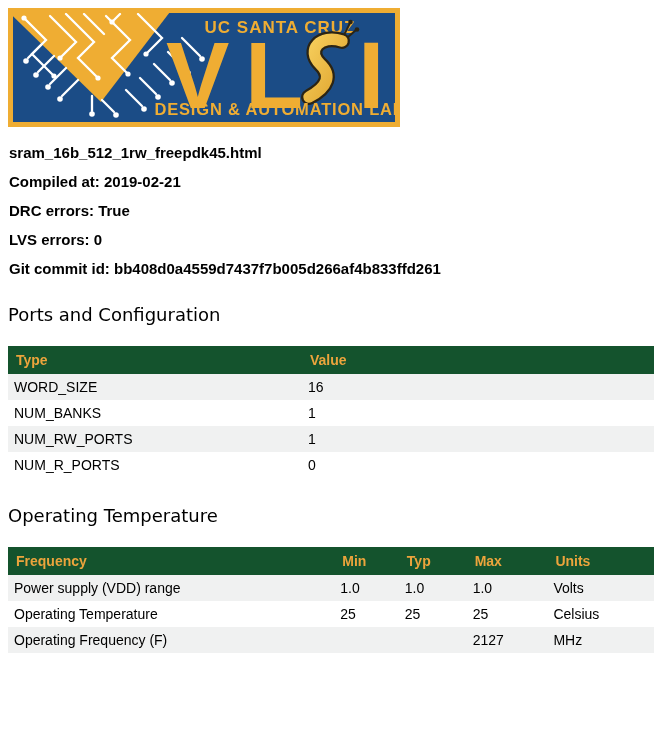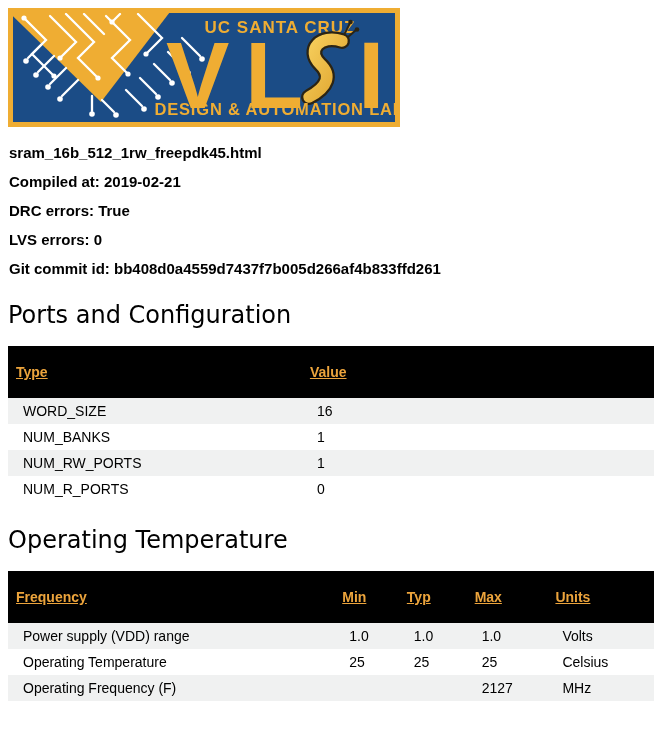--- a/index.html
+++ b/index.html
@@ -11,42 +11,41 @@
     font-family: "Liberation Sans", "DejaVu Sans", sans-serif;
     color: #000000;
     font-size: 15px;
   }
   .logo-wrap { width: 392px; height: 119px; margin: 0 0 2px 0; }
   .info { margin-top: 18px; }
   .info p { margin: 0 0 13px 1px; line-height: 16px; font-weight: bold; }
   h2.section-title {
     font-family: "DejaVu Sans", "Liberation Sans", sans-serif;
     font-weight: 400;
-    font-size: 24px;
+    font-size: 18px;
     margin: 26px 0 0 0;
     line-height: 24px;
   }
   table {
     width: 100%;
     border-collapse: collapse;
     font-size: 14px;
     margin-top: 19px;
     table-layout: fixed;
   }
   thead th {
-    background: #000000;
+    background: #14532d;
     color: #ECA43C;
     text-align: left;
     font-weight: bold;
-    padding: 18px 8px;
+    padding: 6px 8px;
     line-height: 16px;
-    text-decoration: underline;
   }
   tbody td {
-    padding: 5px 15px;
+    padding: 5px 6px;
     line-height: 16px;
     vertical-align: middle;
   }
   tbody tr:nth-child(odd) td { background: #F0F1F1; }
   sup { font-size: 10px; line-height: 0; }
   .ports-table .col-type { width: 45.5%; }
   .oc-table .col-param { width: 50.5%; }
   .oc-table .col-min   { width: 10.0%; }
   .oc-table .col-typ   { width: 10.5%; }
   .oc-table .col-max   { width: 12.5%; }

